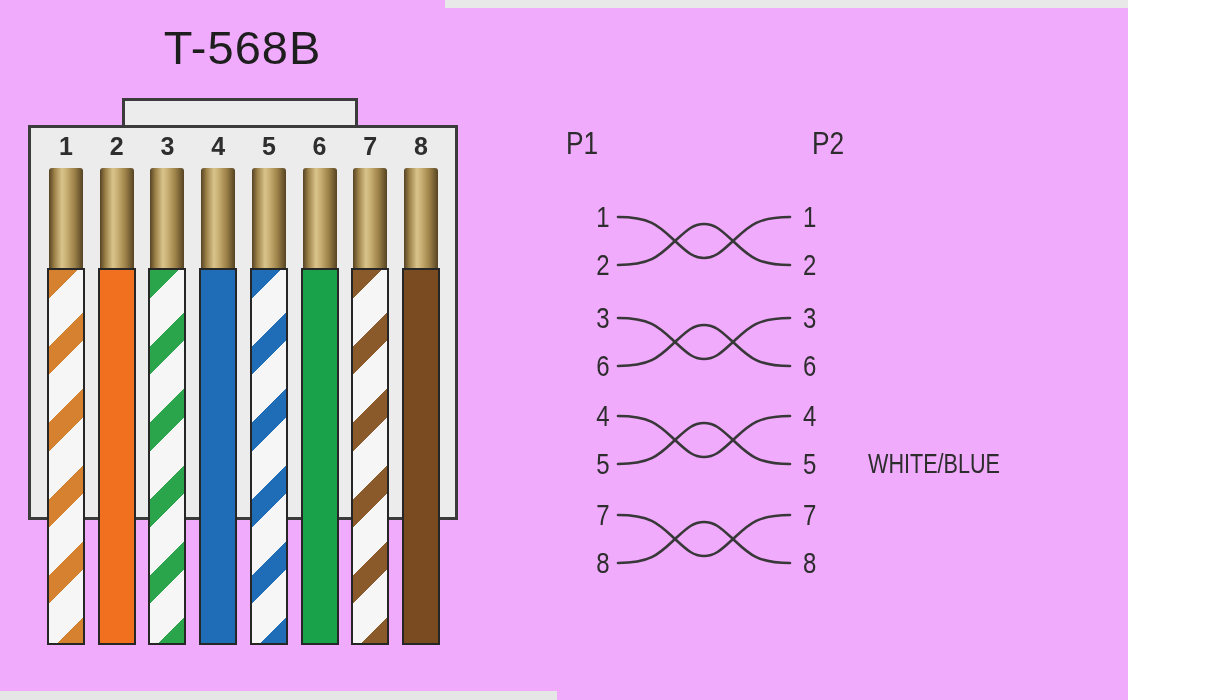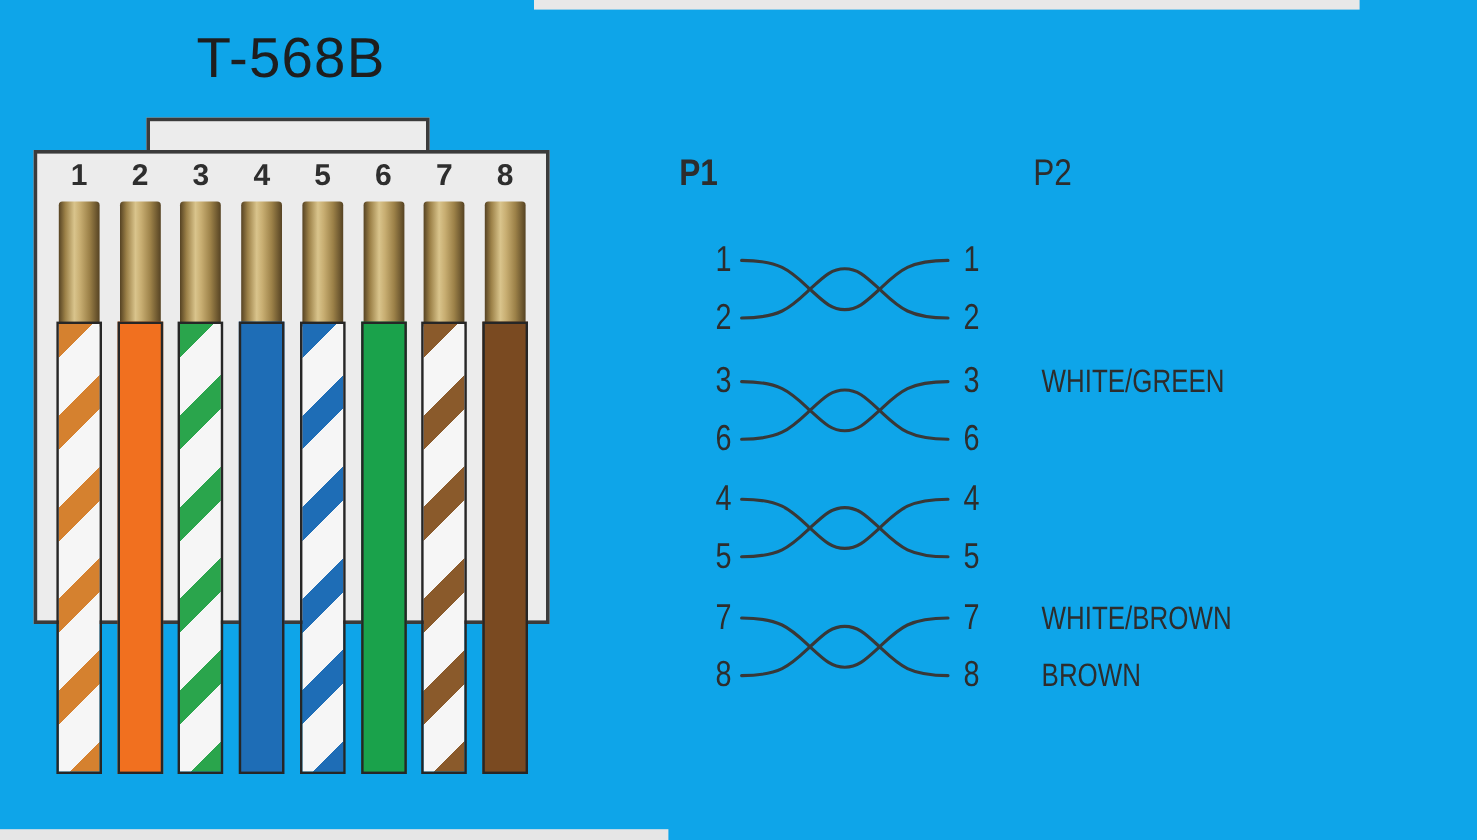--- a/index.html
+++ b/index.html
@@ -1,17 +1,17 @@
 <!DOCTYPE html>
 <html><head>
 <meta charset="utf-8">
 <style>
   html,body { margin:0; padding:0; background:#ffffff; }
   body { width:1231px; height:700px; font-family:"Liberation Sans", sans-serif; }
-  .stage { position:relative; width:1231px; height:700px; background:#0ea5e9; overflow:hidden; }
+  .stage { position:relative; width:1128px; height:700px; background:#f0abfc; overflow:hidden; }
 
   .top-band    { position:absolute; left:445px; top:0;     width:688px; height:8px; background:#e8e8e8; }
   .bottom-band { position:absolute; left:0;     top:691px; width:557px; height:9px; background:#e6e6e6; }
 
   .title { position:absolute; left:80px; top:20px; width:325px; text-align:center;
            font-size:47px; font-weight:500; color:#1e1e1e; letter-spacing:1px; }
 
   
   .tab     { position:absolute; left:122px; top:98px;  width:236px; height:34px;
              background:#ececec; border:3px solid #3b3b3b; box-sizing:border-box; z-index:0; }
@@ -22,22 +22,22 @@
   .pin-number  { position:absolute; top:2px; left:0; width:100%; text-align:center;
                  font-size:25px; font-weight:bold; color:#2e2e2e; }
   .pin-contact { position:absolute; top:38px; left:2px; width:34px; height:104px;
                  border-radius:3px 3px 0 0; }
   .pin-wire    { position:absolute; top:138px; left:0; width:38px; height:377px;
                  box-sizing:border-box; border:2.5px solid #262626; }
 
   
   .pd-header { position:absolute; top:126px; height:36px; font-size:31px; color:#2d2d2d; }
   .pd-header .cond { transform:scaleX(0.85); transform-origin:0 50%; display:inline-block; }
-  #p1 { left:566px;font-weight:bold; }
-  #p2 { left:861px; }
+  #p1 { left:566px; }
+  #p2 { left:812px; }
 
   .pair-row { position:absolute; left:560px; width:671px; height:100px; }
   .num  { position:absolute; height:34px; line-height:34px; font-size:30px; color:#2d2d2d; }
   .num span, .label span { display:inline-block; transform:scaleX(0.8); }
   .num-left  { left:8px;   width:42px; text-align:right; }
   .num-left span  { transform-origin:100% 50%; }
   .num-right { left:243px; width:42px; text-align:left; }
   .num-right span { transform-origin:0 50%; }
   .row-top    { top:9px; }
   .row-bottom { top:57px; }
@@ -124,40 +124,38 @@
 
   <div class="pair-row" style="top: 292px;">
     <div class="num num-left row-top"><span>3</span></div>
     <div class="num num-left row-bottom"><span>6</span></div>
     <svg class="twist" viewBox="0 0 178 80" fill="none">
       <path d="M 3 16 C 36 16 44 25 60 40 C 72 51 78 57 89 57 C 100 57 106 51 118 40 C 134 25 142 16 175 16" stroke="#383838" stroke-width="2.6" stroke-linecap="round"></path>
       <path d="M 3 64 C 36 64 44 55 60 40 C 72 29 78 23 89 23 C 100 23 106 29 118 40 C 134 55 142 64 175 64" stroke="#383838" stroke-width="2.6" stroke-linecap="round"></path>
     </svg>
     <div class="num num-right row-top"><span>3</span></div>
     <div class="num num-right row-bottom"><span>6</span></div>
-    <div class="label row-top"><span>WHITE/GREEN</span></div>
   </div>
 
   <div class="pair-row" style="top: 390px;">
     <div class="num num-left row-top"><span>4</span></div>
     <div class="num num-left row-bottom"><span>5</span></div>
     <svg class="twist" viewBox="0 0 178 80" fill="none">
       <path d="M 3 16 C 36 16 44 25 60 40 C 72 51 78 57 89 57 C 100 57 106 51 118 40 C 134 25 142 16 175 16" stroke="#383838" stroke-width="2.6" stroke-linecap="round"></path>
       <path d="M 3 64 C 36 64 44 55 60 40 C 72 29 78 23 89 23 C 100 23 106 29 118 40 C 134 55 142 64 175 64" stroke="#383838" stroke-width="2.6" stroke-linecap="round"></path>
     </svg>
     <div class="num num-right row-top"><span>4</span></div>
     <div class="num num-right row-bottom"><span>5</span></div>
+    <div class="label row-bottom"><span>WHITE/BLUE</span></div>
   </div>
 
   <div class="pair-row" style="top: 489px;">
     <div class="num num-left row-top"><span>7</span></div>
     <div class="num num-left row-bottom"><span>8</span></div>
     <svg class="twist" viewBox="0 0 178 80" fill="none">
       <path d="M 3 16 C 36 16 44 25 60 40 C 72 51 78 57 89 57 C 100 57 106 51 118 40 C 134 25 142 16 175 16" stroke="#383838" stroke-width="2.6" stroke-linecap="round"></path>
       <path d="M 3 64 C 36 64 44 55 60 40 C 72 29 78 23 89 23 C 100 23 106 29 118 40 C 134 55 142 64 175 64" stroke="#383838" stroke-width="2.6" stroke-linecap="round"></path>
     </svg>
     <div class="num num-right row-top"><span>7</span></div>
     <div class="num num-right row-bottom"><span>8</span></div>
-    <div class="label row-top"><span>WHITE/BROWN</span></div>
-    <div class="label row-bottom"><span>BROWN</span></div>
   </div>
 </div>
 </div>
 
 </body></html>

